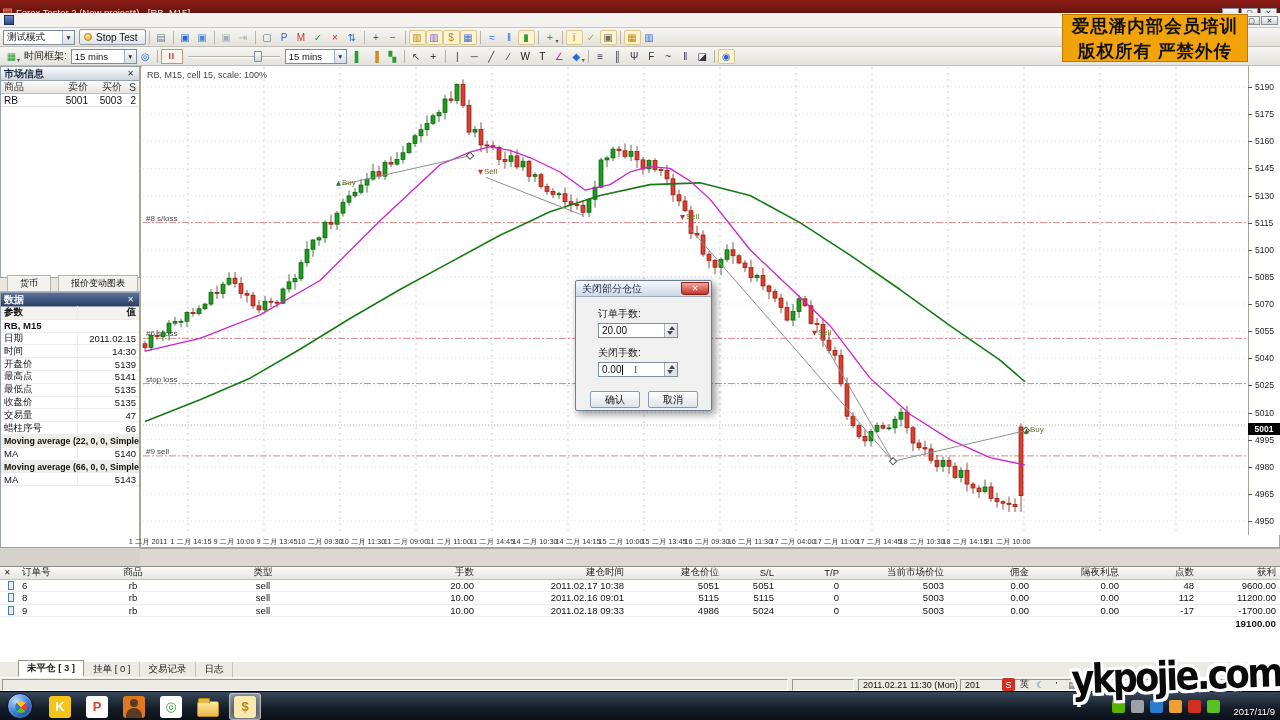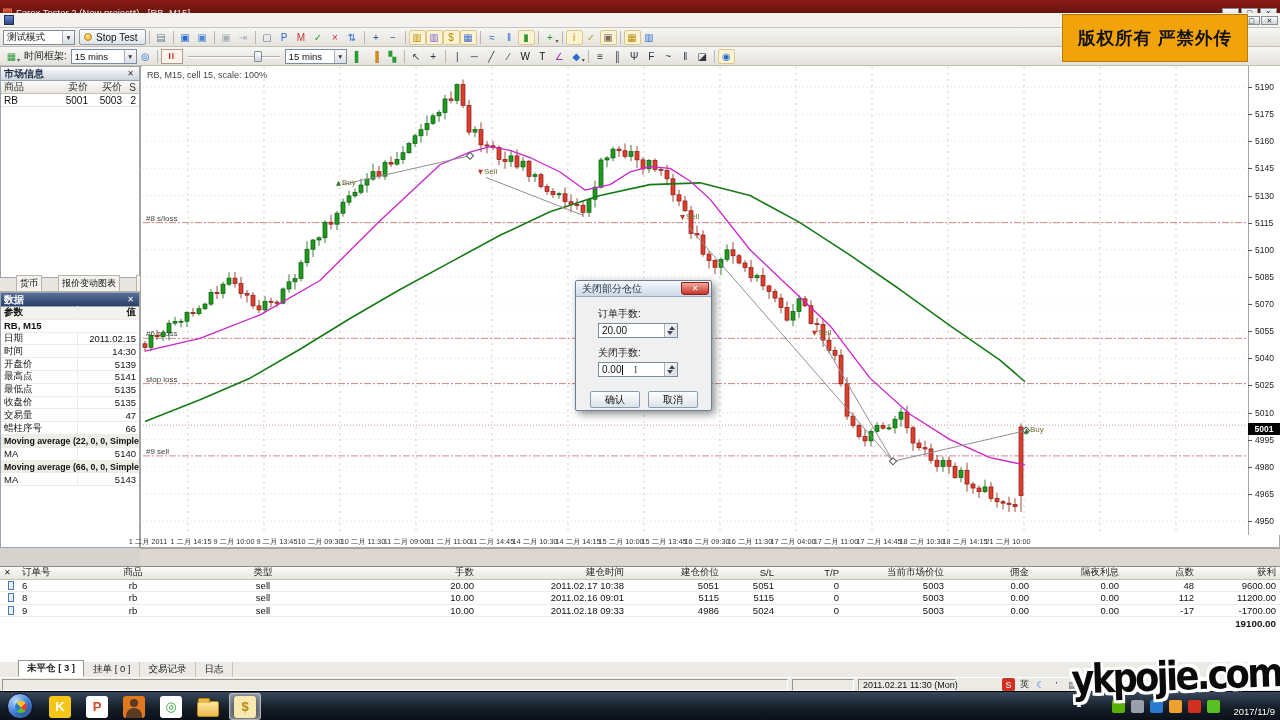--- a/index.html
+++ b/index.html
@@ -38,21 +38,21 @@
   .dock{border:1px solid #9aa4ae;background:#fff}
   #mktpanel{left:0;top:66px;width:140px;height:212px}
   .dockhead{height:14px;background:linear-gradient(#fdfdfd,#ccd4dd);border-bottom:1px solid #9aa4ae;display:flex;align-items:center;padding:0 3px;font-weight:bold;font-size:10px;color:#1c2c44}
   .dockhead.active{background:linear-gradient(#57719b,#2b3f66);color:#fff}
   .dockx{margin-left:auto;font-size:8px;color:#333;width:11px;text-align:center}
   .dockhead.active .dockx{color:#fff}
   .mirow{display:flex;height:13px;align-items:center;font-size:10px;border-bottom:1px solid #e3e3e3}
   .mihead{background:linear-gradient(#fbfbfb,#e7e5df);color:#333;border-bottom:1px solid #c6c2ba}
   .mic{padding:0 3px;overflow:hidden;white-space:nowrap}
   #lefttabs{left:0;top:278px;width:140px;height:14px;background:#e9e6e0;border-bottom:1px solid #b9b5ad;display:flex;align-items:flex-end;font-size:9px}
-  .ltab{padding:1px 3px;border:1px solid #b9b5ad;border-bottom:none;background:#f4f2ee;margin-left:16px;white-space:nowrap}
+  .ltab{padding:1px 12px;border:1px solid #b9b5ad;border-bottom:none;background:#f4f2ee;margin-left:7px;white-space:nowrap}
   #datapanel{left:0;top:292px;width:140px;height:256px}
   .drow{display:flex;height:12.8px;align-items:center;font-size:9.5px;border-bottom:1px solid #ececec}
   .drow .k{flex:1;padding-left:3px;white-space:nowrap;overflow:hidden}
   .drow .v{width:62px;text-align:right;padding-right:3px;border-left:1px solid #ececec;white-space:nowrap}
   .drow.sym{font-weight:bold}
   .drow.sect{font-weight:bold;background:#efede8;font-size:8.8px;overflow:hidden;white-space:nowrap;padding-left:3px;display:block;line-height:12.8px}
   #leftcorner{left:1px;top:662px;width:13px;height:13px;background:linear-gradient(135deg,#4a7ad0 50%,#d04a3a 50%);border:1px solid #666}
 
   
   #chartwrap{left:140px;top:66px;width:1140px;height:482px;background:#fff;border:1px solid #a9a49c}
@@ -829,20 +829,21 @@
     <span class="btab active">未平仓 [ 3 ]</span>
     <span class="btab">挂单 [ 0 ]</span>
     <span class="btab">交易记录</span>
     <span class="btab">日志</span>
   </div>
 
 <div id="statusbar" class="abs">
   <span class="sseg" style="left:2px;width:786px"></span>
   <span class="sseg" style="left:792px;width:62px"></span>
   <span class="sseg" style="left:858px;width:98px">2011.02.21 11:30 (Mon)</span>
+  <span class="sseg" style="left:960px;width:318px">201</span>
   <span id="imeicons"><span class="imetile" style="left: 1002px; background: rgb(208, 48, 32); color: rgb(255, 255, 255);">S</span><span class="imetile" style="left: 1018px; color: rgb(34, 34, 34);">英</span><span class="imetile" style="left: 1034px; color: rgb(42, 106, 208);">☾</span><span class="imetile" style="left: 1050px; color: rgb(34, 34, 34);">’</span><span class="imetile" style="left: 1066px; color: rgb(85, 85, 102);">▤</span><span class="imetile" style="left: 1082px; color: rgb(136, 136, 136);">✚</span></span>
 </div>
 
 <div id="taskbar" class="abs">
   <span id="orb">
       <span class="pin"></span>
     </span>
   <span id="taskapps"><span class="tbtn" style="left: 44px;">
         <span class="appglyph" style="background: rgb(245, 197, 24); color: rgb(255, 255, 255);">K</span>
       </span><span class="tbtn" style="left: 81px;">
@@ -855,20 +856,21 @@
         <span class="folder"></span>
       </span><span class="tbtn active" style="left: 229px;">
         <span class="appglyph" style="background: rgb(247, 233, 176); color: rgb(184, 134, 11);">$</span>
       </span></span>
   <span class="trayic" style="right:192px;background:none;color:#fff;font-size:8px">▲</span>
   <span id="trayicons"><span class="trayic" style="right: 155px; background: rgb(89, 178, 0);"></span><span class="trayic" style="right: 136px; background: rgb(154, 160, 168);"></span><span class="trayic" style="right: 117px; background: rgb(42, 122, 208);"></span><span class="trayic" style="right: 98px; background: rgb(240, 160, 48);"></span><span class="trayic" style="right: 79px; background: rgb(208, 48, 32);"></span><span class="trayic" style="right: 60px; background: rgb(88, 192, 32);"></span></span>
   <span id="traydate">2017/11/9</span>
 </div>
 
 <div id="banner" class="abs">
+  <div>爱思潘内部会员培训</div>
   <div>版权所有  严禁外传</div>
 </div>
 <div id="sitewm" class="abs">ykpojie.com</div>
 
 <div id="dialog" class="abs">
   <div id="dlgtitle">
     <span>关闭部分仓位</span>
     <span id="dlgx">✕</span>
   </div>
   <div class="dlglabel first">订单手数:</div>

